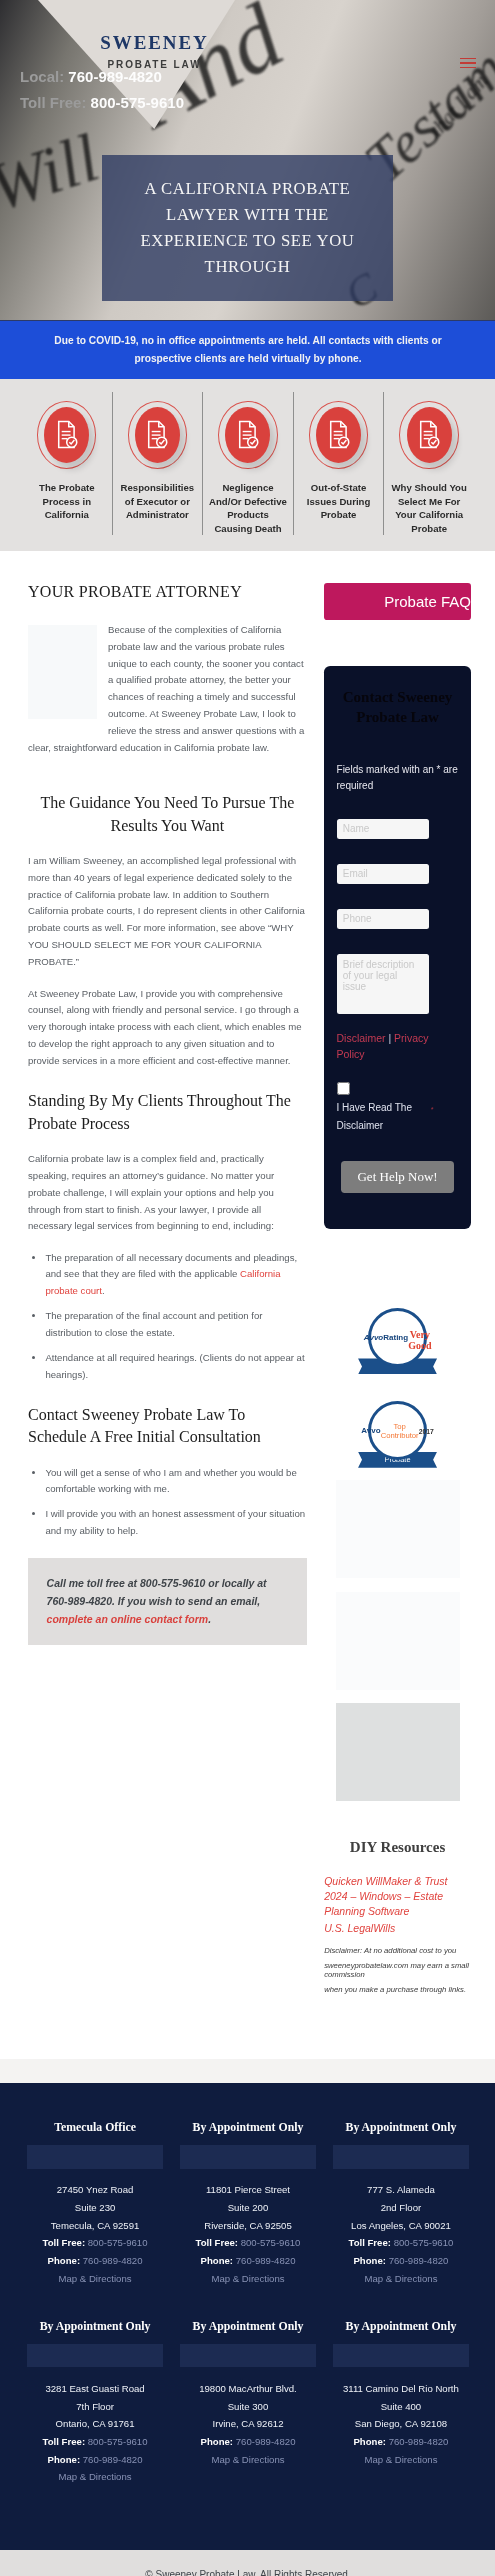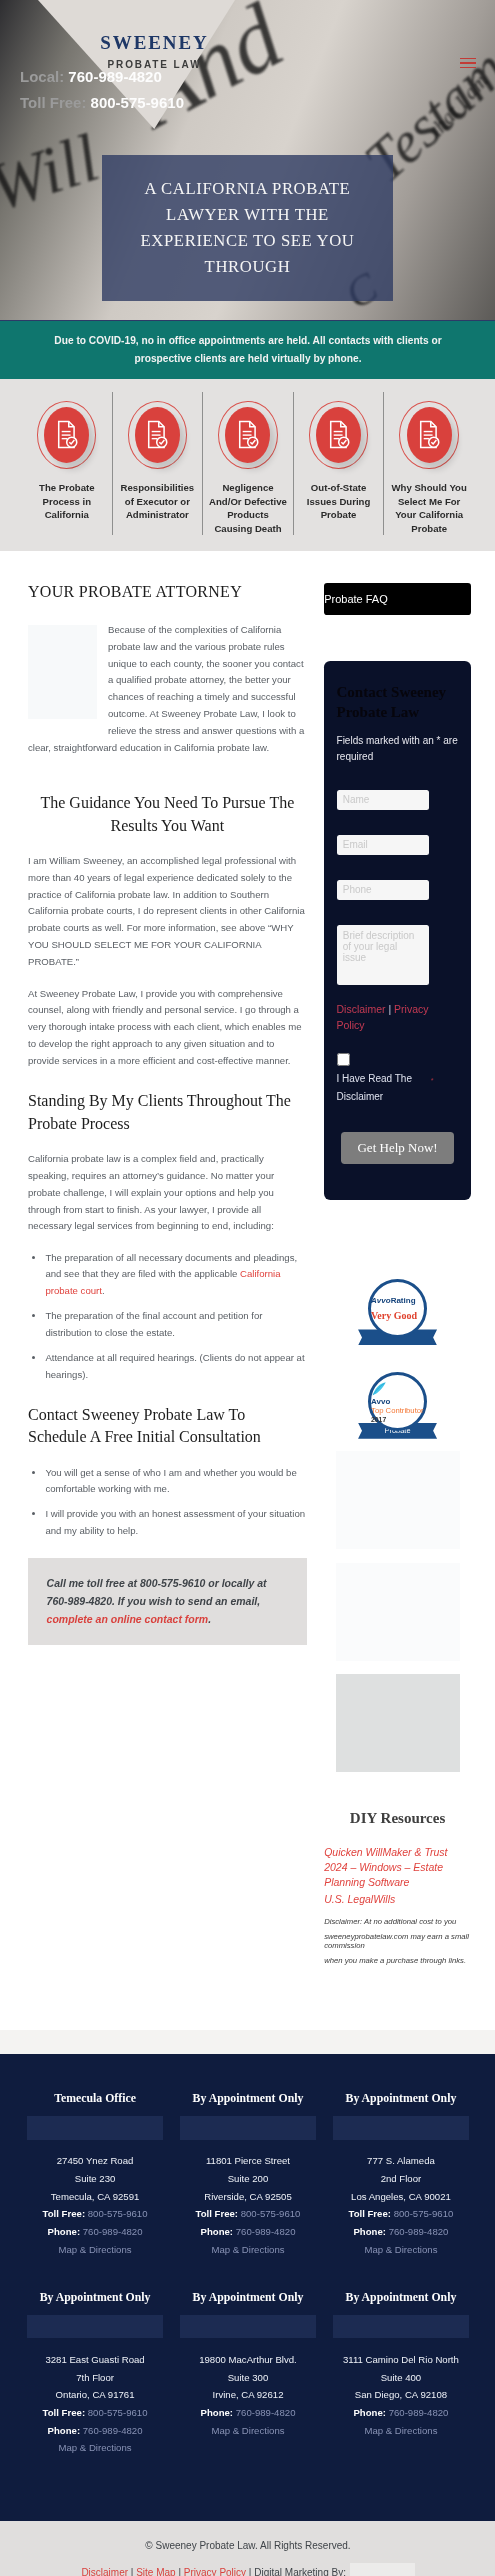--- a/index.html
+++ b/index.html
@@ -37,21 +37,21 @@
     background:rgba(47,60,99,0.80); padding:21px 27px;
     text-align:center;
   }
   .hero-box h1 {
     font-family:"Liberation Serif", serif; font-weight:normal;
     color:#f5f5f5; font-size:16.7px; line-height:1.55; letter-spacing:0.6px;
   }
 
   
   .covid {
-    background:#0f766e; border-top:1.9px solid #2c3a67; color:#f2f2f2;
+    background:#1d4ed8; border-top:1.9px solid #2c3a67; color:#f2f2f2;
     text-align:center; padding:11px 43px; font-size:10.2px; font-weight:bold; line-height:1.75;
   }
 
   
   .quick { background:#e3e1e0; padding:13.6px 22px 16px; display:flex; }
   .quick-item { flex:1; text-align:center; padding:0 5px; border-right:0.6px solid #8f8f8f; cursor:pointer; }
   .quick-item:last-child { border-right:none; }
   .icon-ring { display:inline-block; border:0.9px solid #d9534e; border-radius:50%; padding:5px 6.2px; margin-top:8.7px; }
   .icon-oval {
     width:45px; height:56px; background:#d9413d; border-radius:50%;
@@ -72,25 +72,25 @@
   .h2.center { text-align:center; }
   ul.bullets { margin:0 0 16px 17.4px; }
   ul.bullets li { font-size:9.6px; color:#595e64; line-height:1.7; margin-bottom:9.3px; }
   a.redlink { color:#e0433e; text-decoration:none; cursor:pointer; }
   .callout { background:#e0dedd; padding:16px 18.6px; margin-top:18.6px; }
   .callout p { font-size:10.5px; font-weight:bold; font-style:italic; color:#3f4449; line-height:1.75; }
   .callout a { color:#d9413d; }
 
   
   .faq-btn {
-    display:block; width:100%; background:#000000; color:#fff; border:none; border-radius:3.1px;
-    font-size:11px; padding:10px 0; text-align:left; cursor:pointer; font-family:"Liberation Sans", sans-serif;
+    display:block; width:100%; background:#be185d; color:#fff; border:none; border-radius:3.1px;
+    font-size:15px; padding:10px 0; text-align:right; cursor:pointer; font-family:"Liberation Sans", sans-serif;
   }
   .form-card { background:#0a1129; border-radius:6.2px; margin-top:46px; padding:21px 12.4px 36px; }
-  .form-title { font-family:"Liberation Serif", serif; font-size:15px; font-weight:bold; color:#06050c; line-height:1.35; margin-bottom:10px; }
+  .form-title { font-family:"Liberation Serif", serif; font-size:15px; font-weight:bold; color:#06050c; line-height:1.35; margin-bottom:34px;text-align:center; }
   .req-note { color:#e8e8ef; font-size:10px; line-height:1.6; margin-bottom:25px; }
   .form-card input[type=text] {
     display:block; width:76%; height:20px; border:none; border-radius:2.5px; background:#f6f6f6;
     margin-bottom:25px; padding:0 6.2px; font-size:10px; color:#444;
   }
   .form-card input::placeholder, .form-card textarea::placeholder { color:#c9c9c9; }
   .form-card textarea {
     display:block; width:76%; height:60px; border:none; border-radius:2.5px; background:#f6f6f6;
     padding:5px 6.2px; font-size:10px; color:#444; resize:none; margin-bottom:17.4px;
     font-family:"Liberation Sans", sans-serif;
@@ -103,21 +103,21 @@
   .get-help {
     display:block; margin:0 auto; background:#7d7d7d; color:#fff; border:none; border-radius:3.7px;
     font-family:"Liberation Serif", serif; font-size:13px; padding:8px 16px; cursor:pointer;
   }
 
   .badge { width:79px; margin:0 auto; text-align:center; }
   .badge1 { margin-top:79px; }
   .badge2 { margin-top:27px; }
   .badge-circle {
     width:59px; height:59px; border:3.1px solid #1b4f8a; border-radius:50%; background:#fff;
-    margin:0 auto; position:relative; z-index:2; display:flex; flex-direction:column; align-items:flex-start; justify-content:center;
+    margin:0 auto; position:relative; z-index:2; display:flex; align-items:center; justify-content:center;
   }
   .avvo-brand { color:#16447c; font-size:8px; font-weight:bold; }
   .avvo-brand .it { font-style:italic; }
   .avvo-rating-val { font-family:"Liberation Serif", serif; color:#e0432f; font-size:10px; font-weight:bold; margin-top:5px; }
   .badge-ribbon {
     margin-top:-8.7px; background:#1b4f8a; color:#fff; font-size:7.4px; height:16px; line-height:16px;
     clip-path:polygon(0 0,100% 0,95% 50%,100% 100%,0 100%,5% 50%); position:relative; z-index:1;
   }
   .tc-title { color:#f47836; font-size:7.7px; margin-top:0.6px; }
   .tc-year { color:#333; font-size:6.8px; font-weight:bold; margin-top:0.6px; }

